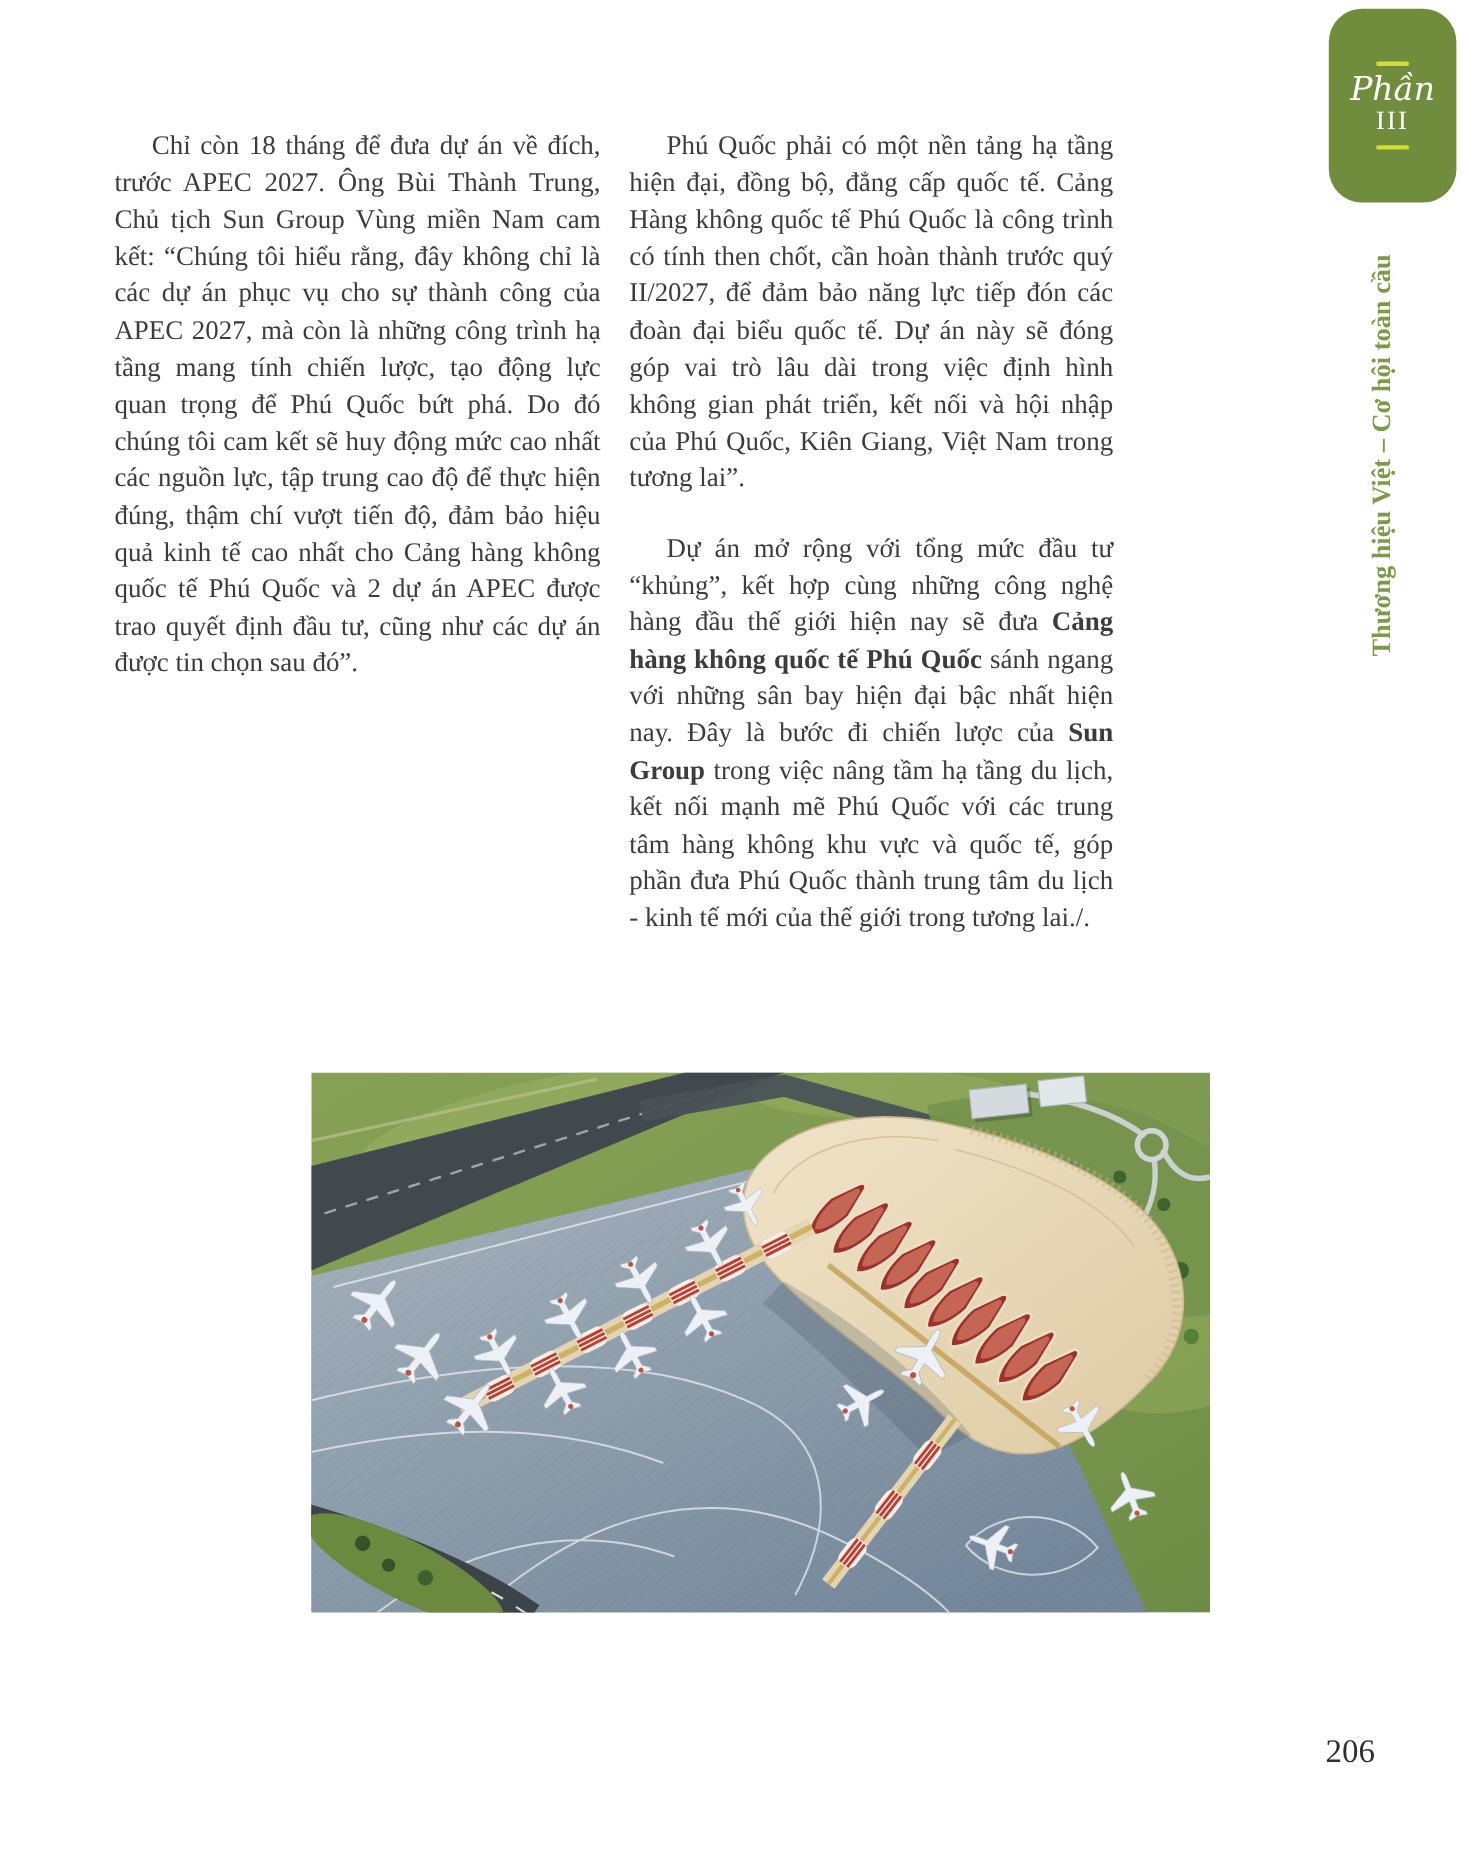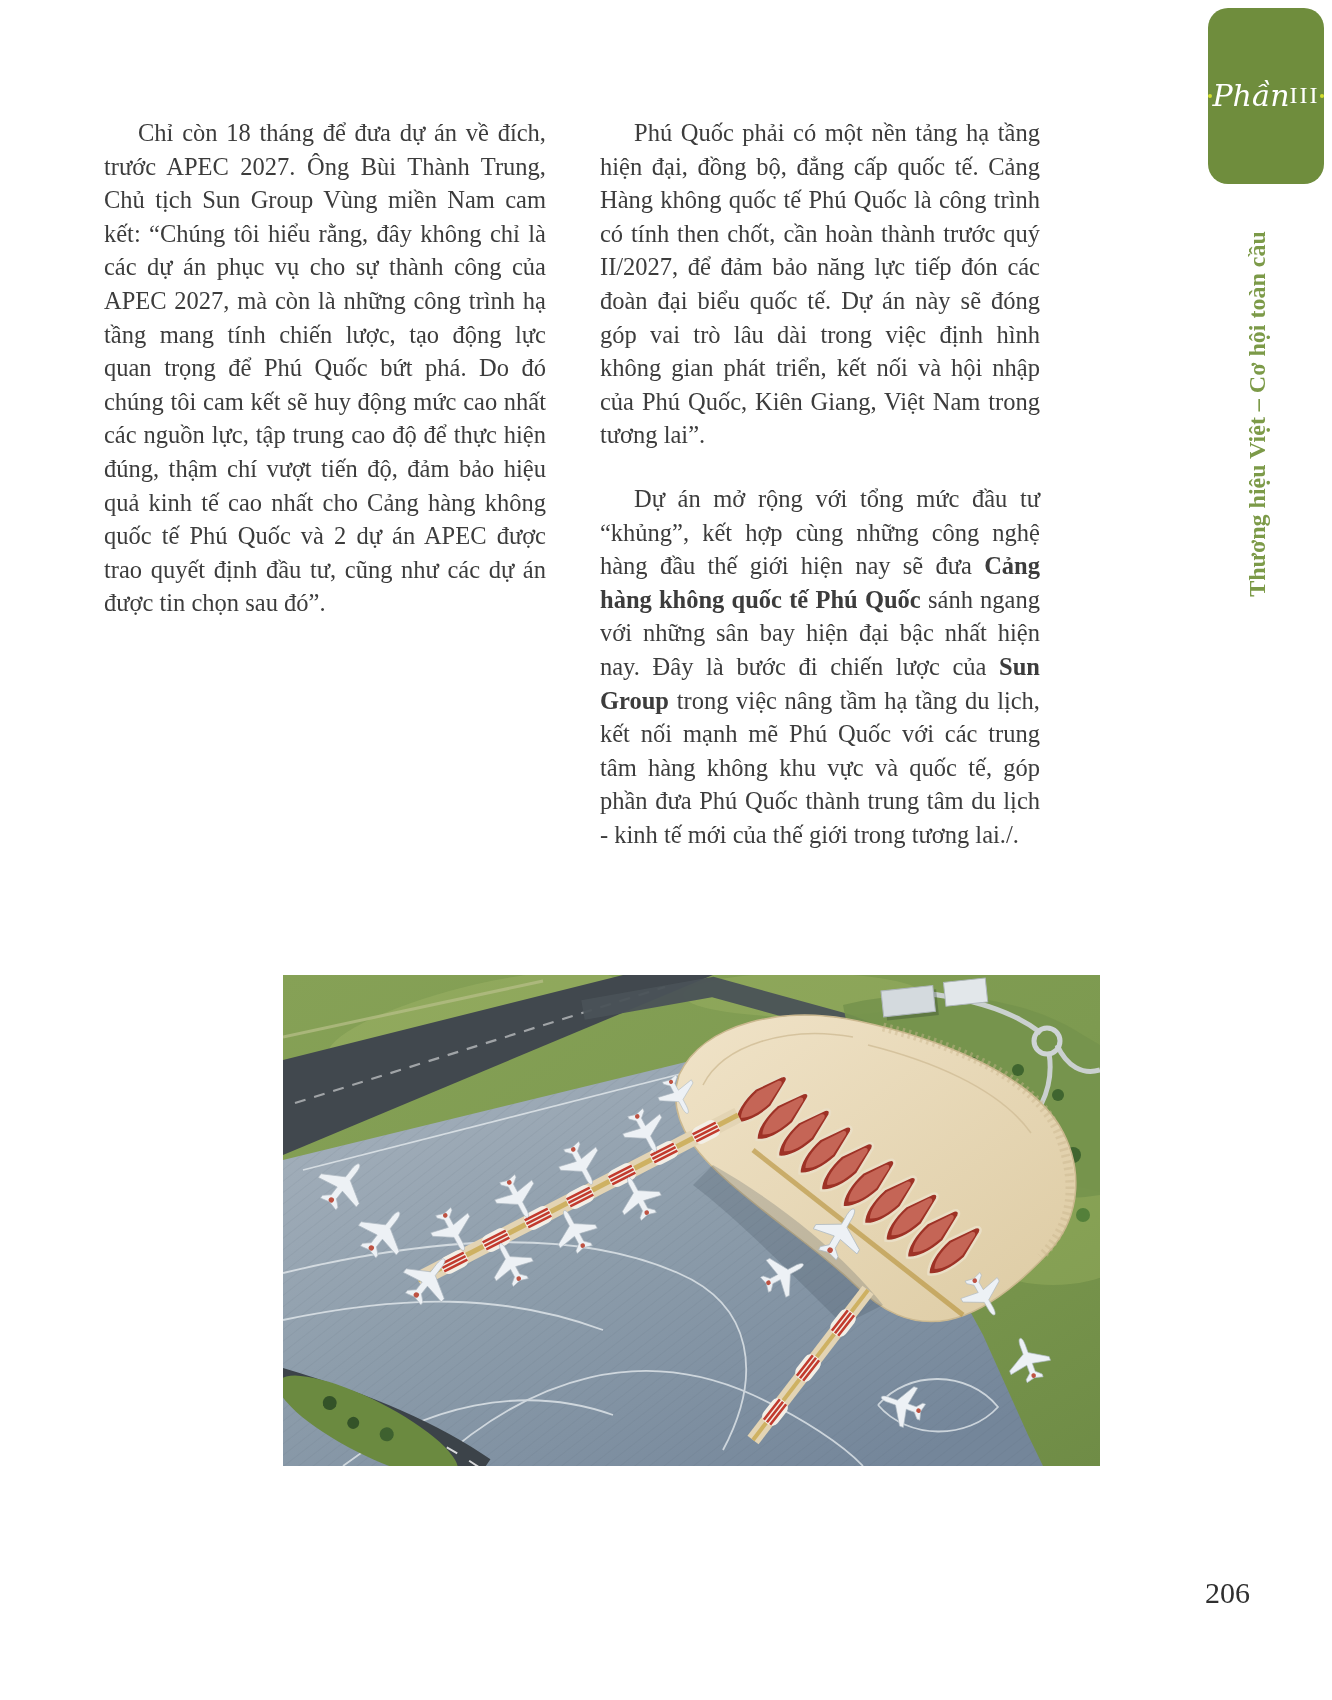--- a/index.html
+++ b/index.html
@@ -1,28 +1,28 @@
 <!DOCTYPE html>
 <html><head>
 <meta charset="utf-8">
 <style>
   html,body{margin:0;padding:0;background:#ffffff;}
   .page{position:relative;width:1332px;height:1700px;background:#ffffff;overflow:hidden;
         font-family:"Liberation Serif","DejaVu Serif",serif;color:#3c3c3c;}
   .col{position:absolute;top:116px;font-size:24.5px;line-height:33.6px;text-align:justify;}
   .col-left{left:104px;width:442px;}
-  .col-right{left:600px;width:440px;}
+  .col-right{left:572px;width:440px;}
   .col p{margin:0;text-indent:34px;}
   .col p + p{margin-top:30px;}
   .force-just{text-align-last:justify;}
   b{font-weight:bold;}
 
   
-  .part-tab{position:absolute;left:1208px;top:8px;width:116px;height:176px;border-radius:20px;
-            display:flex;align-items:center;justify-content:center;}
+  .part-tab{position:absolute;left:1208px;top:8px;width:116px;height:176px;border-radius:30px;
+            display:flex;flex-direction:column;align-items:center;justify-content:center;}
   .dash{width:30px;height:4px;border-radius:2px;margin:7px 0;}
   .part-label{font-style:italic;font-size:30px;color:#ffffff;line-height:30px;
               font-family:"DejaVu Serif","Liberation Serif",serif;}
   .part-number{font-weight:normal;font-size:24px;color:#ffffff;letter-spacing:2px;line-height:26px;margin-bottom:2px;}
 
   .vertical-title{position:absolute;left:1072px;top:400px;width:370px;height:28px;
                   transform:rotate(-90deg);text-align:center;
                   font-weight:bold;font-size:24px;line-height:28px;}
 
   figure.photo{position:absolute;left:283px;top:975px;width:817px;height:491px;margin:0;}

